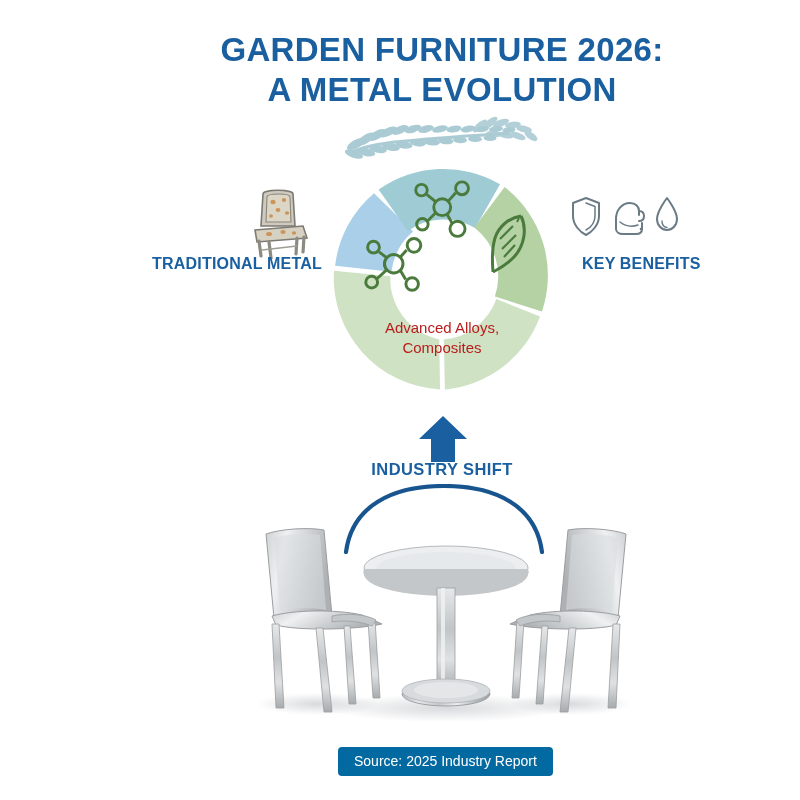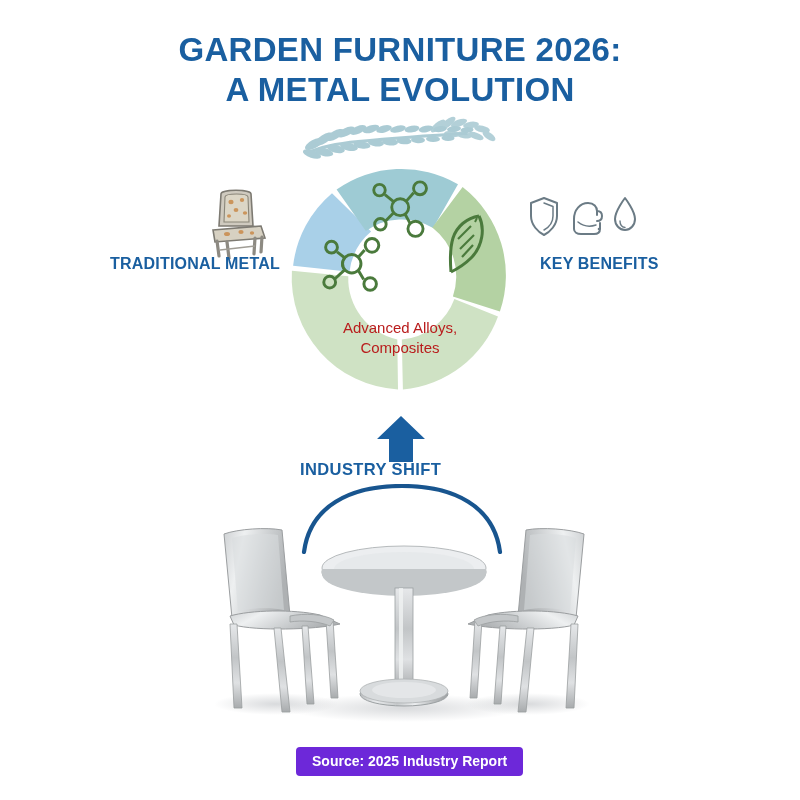--- a/index.html
+++ b/index.html
@@ -3,21 +3,21 @@
 <meta charset="utf-8">
 <style>
   html,body{margin:0;padding:0;}
   body{
     width:800px;height:800px;
     background:#ffffff;
     font-family:"Liberation Sans", sans-serif;
     overflow:hidden;
     position:relative;
   }
-  #canvas{position:relative;width:656px;height:800px;}
+  #canvas{position:relative;width:656px;height:800px;margin-left:42px;}
 
   
   .title{
     position:absolute;left:0;top:30px;width:800px;
     text-align:center;
     color:#1a5fa0;
     font-weight:bold;
     font-size:33px;
     letter-spacing:0.3px;
     line-height:40px;
@@ -50,37 +50,36 @@
   }
   .left-block{position:absolute;left:45px;top:255px;width:235px;text-align:right;}
   .right-block{position:absolute;left:540px;top:255px;width:245px;text-align:left;}
 
   .left-icon{position:absolute;left:205px;top:186px;width:66px;height:74px;}
   .right-icons{position:absolute;left:528px;top:195px;width:110px;height:44px;}
 
   
   .shift-arrow{position:absolute;left:375px;top:415px;width:52px;height:48px;}
   .shift-label{
-    position:absolute;left:300px;top:460px;width:200px;text-align:left;
+    position:absolute;left:300px;top:460px;width:200px;text-align:center;
     color:#1a5fa0;font-weight:bold;font-size:16.5px;letter-spacing:0.4px;
   }
   .shift-arc{position:absolute;left:300px;top:484px;width:204px;height:70px;}
 
   
   .furniture{position:absolute;left:198px;top:512px;width:412px;height:212px;}
 
   
   .source-badge{
     position:absolute;left:296px;top:747px;
-    background:#6d28d9;color:#ffffff;
+    background:#0369a1;color:#ffffff;
     font-size:14px;
     padding:6px 16px 7px 16px;
     border-radius:4px;
     white-space:nowrap;
-    font-weight:bold;
   }
 </style>
 </head>
 <body>
 
 <div id="canvas">
 
   <div class="title">
     <span class="l1">GARDEN FURNITURE 2026:</span>
     <span class="l2">A METAL EVOLUTION</span>

